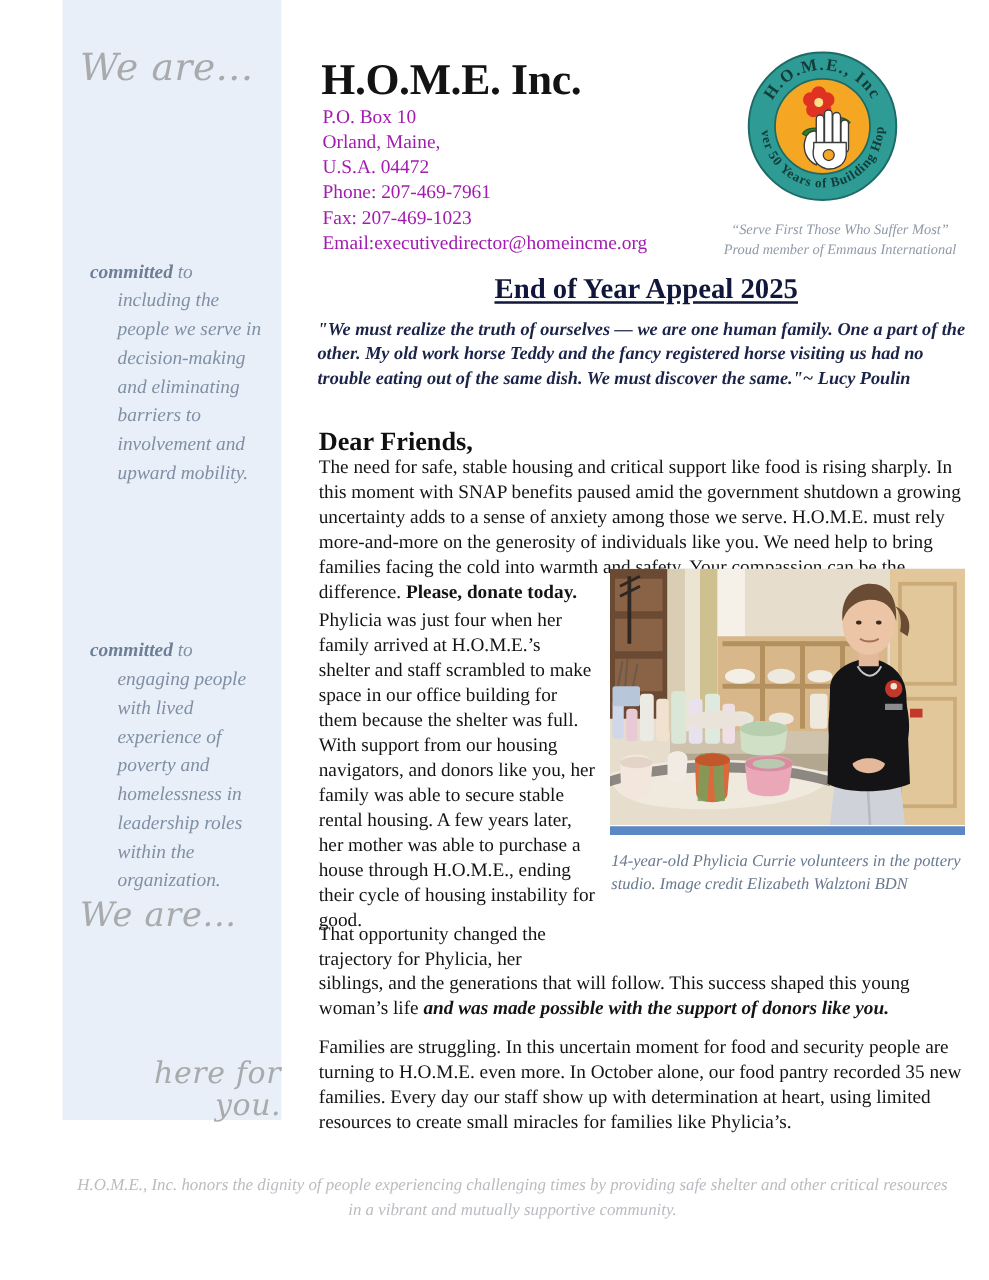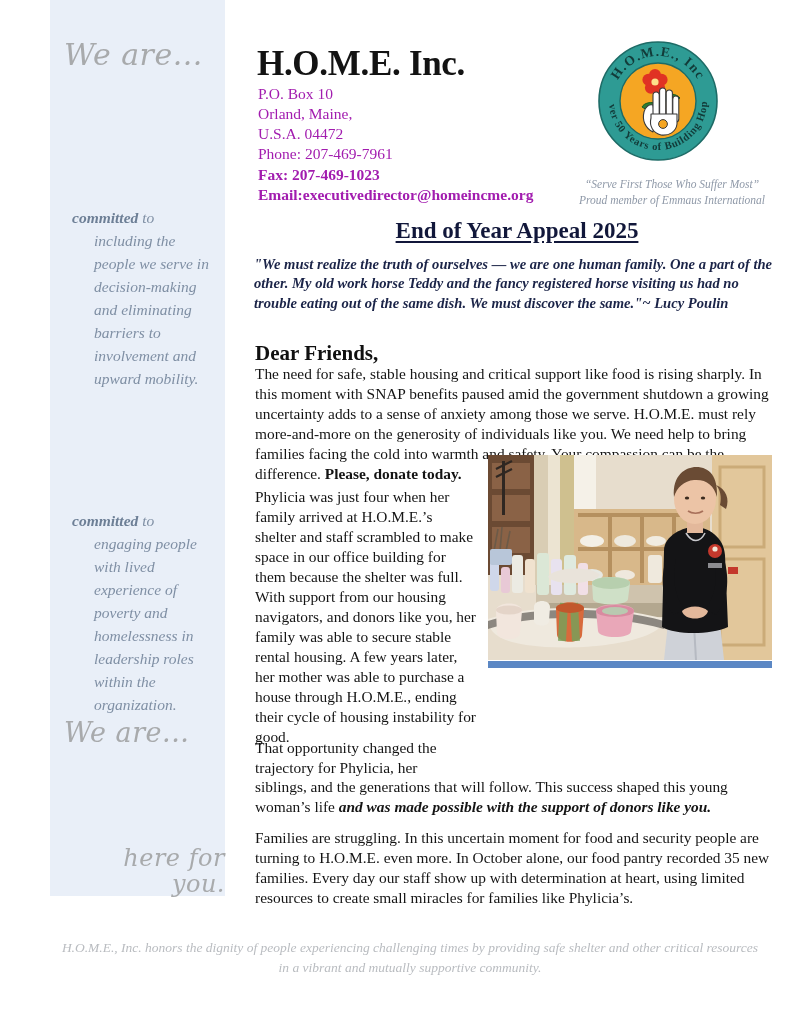--- a/index.html
+++ b/index.html
@@ -94,21 +94,21 @@
     font-family: "Liberation Serif", serif;
   }
   .org-address {
     position: absolute;
     left: 258px;
     top: 84px;
     font-size: 15.5px;
     line-height: 1.30;
     color: #a21caf;
   }
-  .org-address .b { font-weight: bold; }
+  .org-address .b { font-weight: normal; }
 
   
   .logo-wrap {
     position: absolute;
     left: 597px;
     top: 40px;
     width: 122px;
     height: 122px;
   }
   .logo-wrap svg { display:block; }
@@ -436,16 +436,17 @@
         <path d="M 198,78 C 204,88 212,88 217,78" stroke="#c8c8cc" stroke-width="1.6" fill="none"></path>
 
         <circle cx="227" cy="96" r="7" fill="#c4382c"></circle>
         <circle cx="227" cy="94" r="2.6" fill="#f0e6d8"></circle>
         <rect x="220" y="108" width="14" height="5" fill="#8c8c90"></rect>
         <rect x="240" y="112" width="10" height="7" fill="#c4382c"></rect>
       </g>
     </svg>
   </div>
   <div class="photo-bar"></div>
+  <div class="photo-caption">14-year-old Phylicia Currie volunteers in the pottery studio. Image credit Elizabeth Walztoni BDN</div>
 
   <div class="footer-note">H.O.M.E., Inc. honors the dignity of people experiencing challenging times by providing safe shelter and other critical resources in a vibrant and mutually supportive community.</div>
 
 </div>
 
 </body></html>

